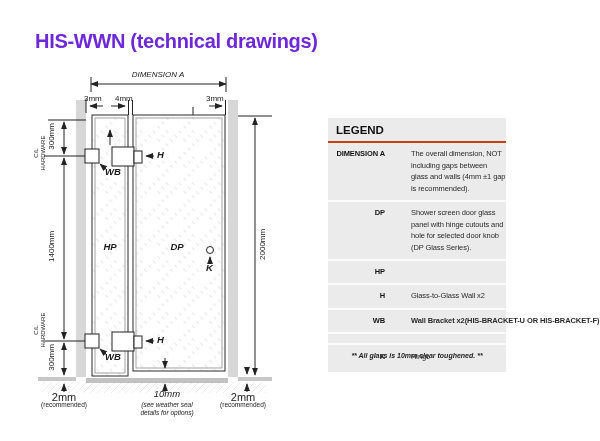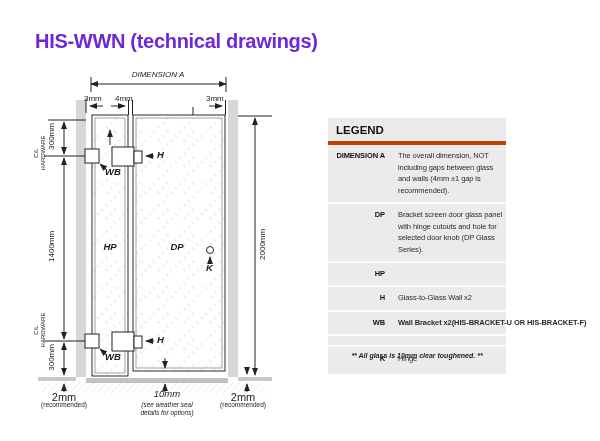--- a/index.html
+++ b/index.html
@@ -18,33 +18,33 @@
   .it{font-style:italic;} .b{font-weight:bold;}
   .ctr{text-align:center;}
   .rot{transform:rotate(-90deg);transform-origin:center center;}
   .wrap{white-space:normal;}
   
   .legend{
     position:absolute;left:328px;top:118px;width:178px;background:#ebebeb;
   }
   .legend-header{
     font-size:11.5px;font-weight:bold;color:#111;
-    padding:6px 8px 5px 8px;border-bottom:4px solid #c2410c;
+    padding:6px 8px 5px 8px;border-bottom:2px solid #c2410c;
   }
   .legend-row{
     display:flex;align-items:flex-start;padding:5px 0 6px 0;
     border-bottom:2px solid #fafafa;
   }
   .legend-row:last-of-type{border-bottom:none;}
   .legend-term{
     width:57px;flex:0 0 57px;text-align:right;font-weight:bold;
     font-size:7.5px;letter-spacing:-0.1px;line-height:11px;color:#141414;
   }
   .legend-desc{
-    margin-left:13px;width:112px;font-size:7.5px;letter-spacing:-0.1px;
+    margin-left:26px;width:112px;font-size:7.5px;letter-spacing:-0.1px;
     line-height:11.5px;color:#2a2a2a;
   }
   .legend-row.nowrap .legend-desc{white-space:nowrap;width:auto;overflow:visible;font-weight:bold;}
   .legend-row.spacer{height:5px;padding:2px 0;}
   .legend-row.krow{padding:6px 0 9px 0;}
   .legend-footnote{
     margin-top:6px;text-align:center;font-size:7px;font-style:italic;
     font-weight:bold;color:#222;width:178px;
   }
 </style>
@@ -178,21 +178,21 @@
 
 <div class="legend">
   <div class="legend-header">LEGEND</div>
 
   <div class="legend-row">
     <div class="legend-term">DIMENSION A</div>
     <div class="legend-desc">The overall dimension, NOT including gaps between glass and walls (4mm ±1 gap is recommended).</div>
   </div>
   <div class="legend-row">
     <div class="legend-term">DP</div>
-    <div class="legend-desc">Bracket screen door glass panel with hinge cutouts and hole for selected door knob (DP Glass Series).</div>
+    <div class="legend-desc">Shower screen door glass panel with hinge cutouts and hole for selected door knob (DP Glass Series).</div>
   </div>
   <div class="legend-row">
     <div class="legend-term">HP</div>
   </div>
   <div class="legend-row">
     <div class="legend-term">H</div>
     <div class="legend-desc">Glass-to-Glass Wall x2</div>
   </div>
   <div class="legend-row nowrap">
     <div class="legend-term">WB</div>

